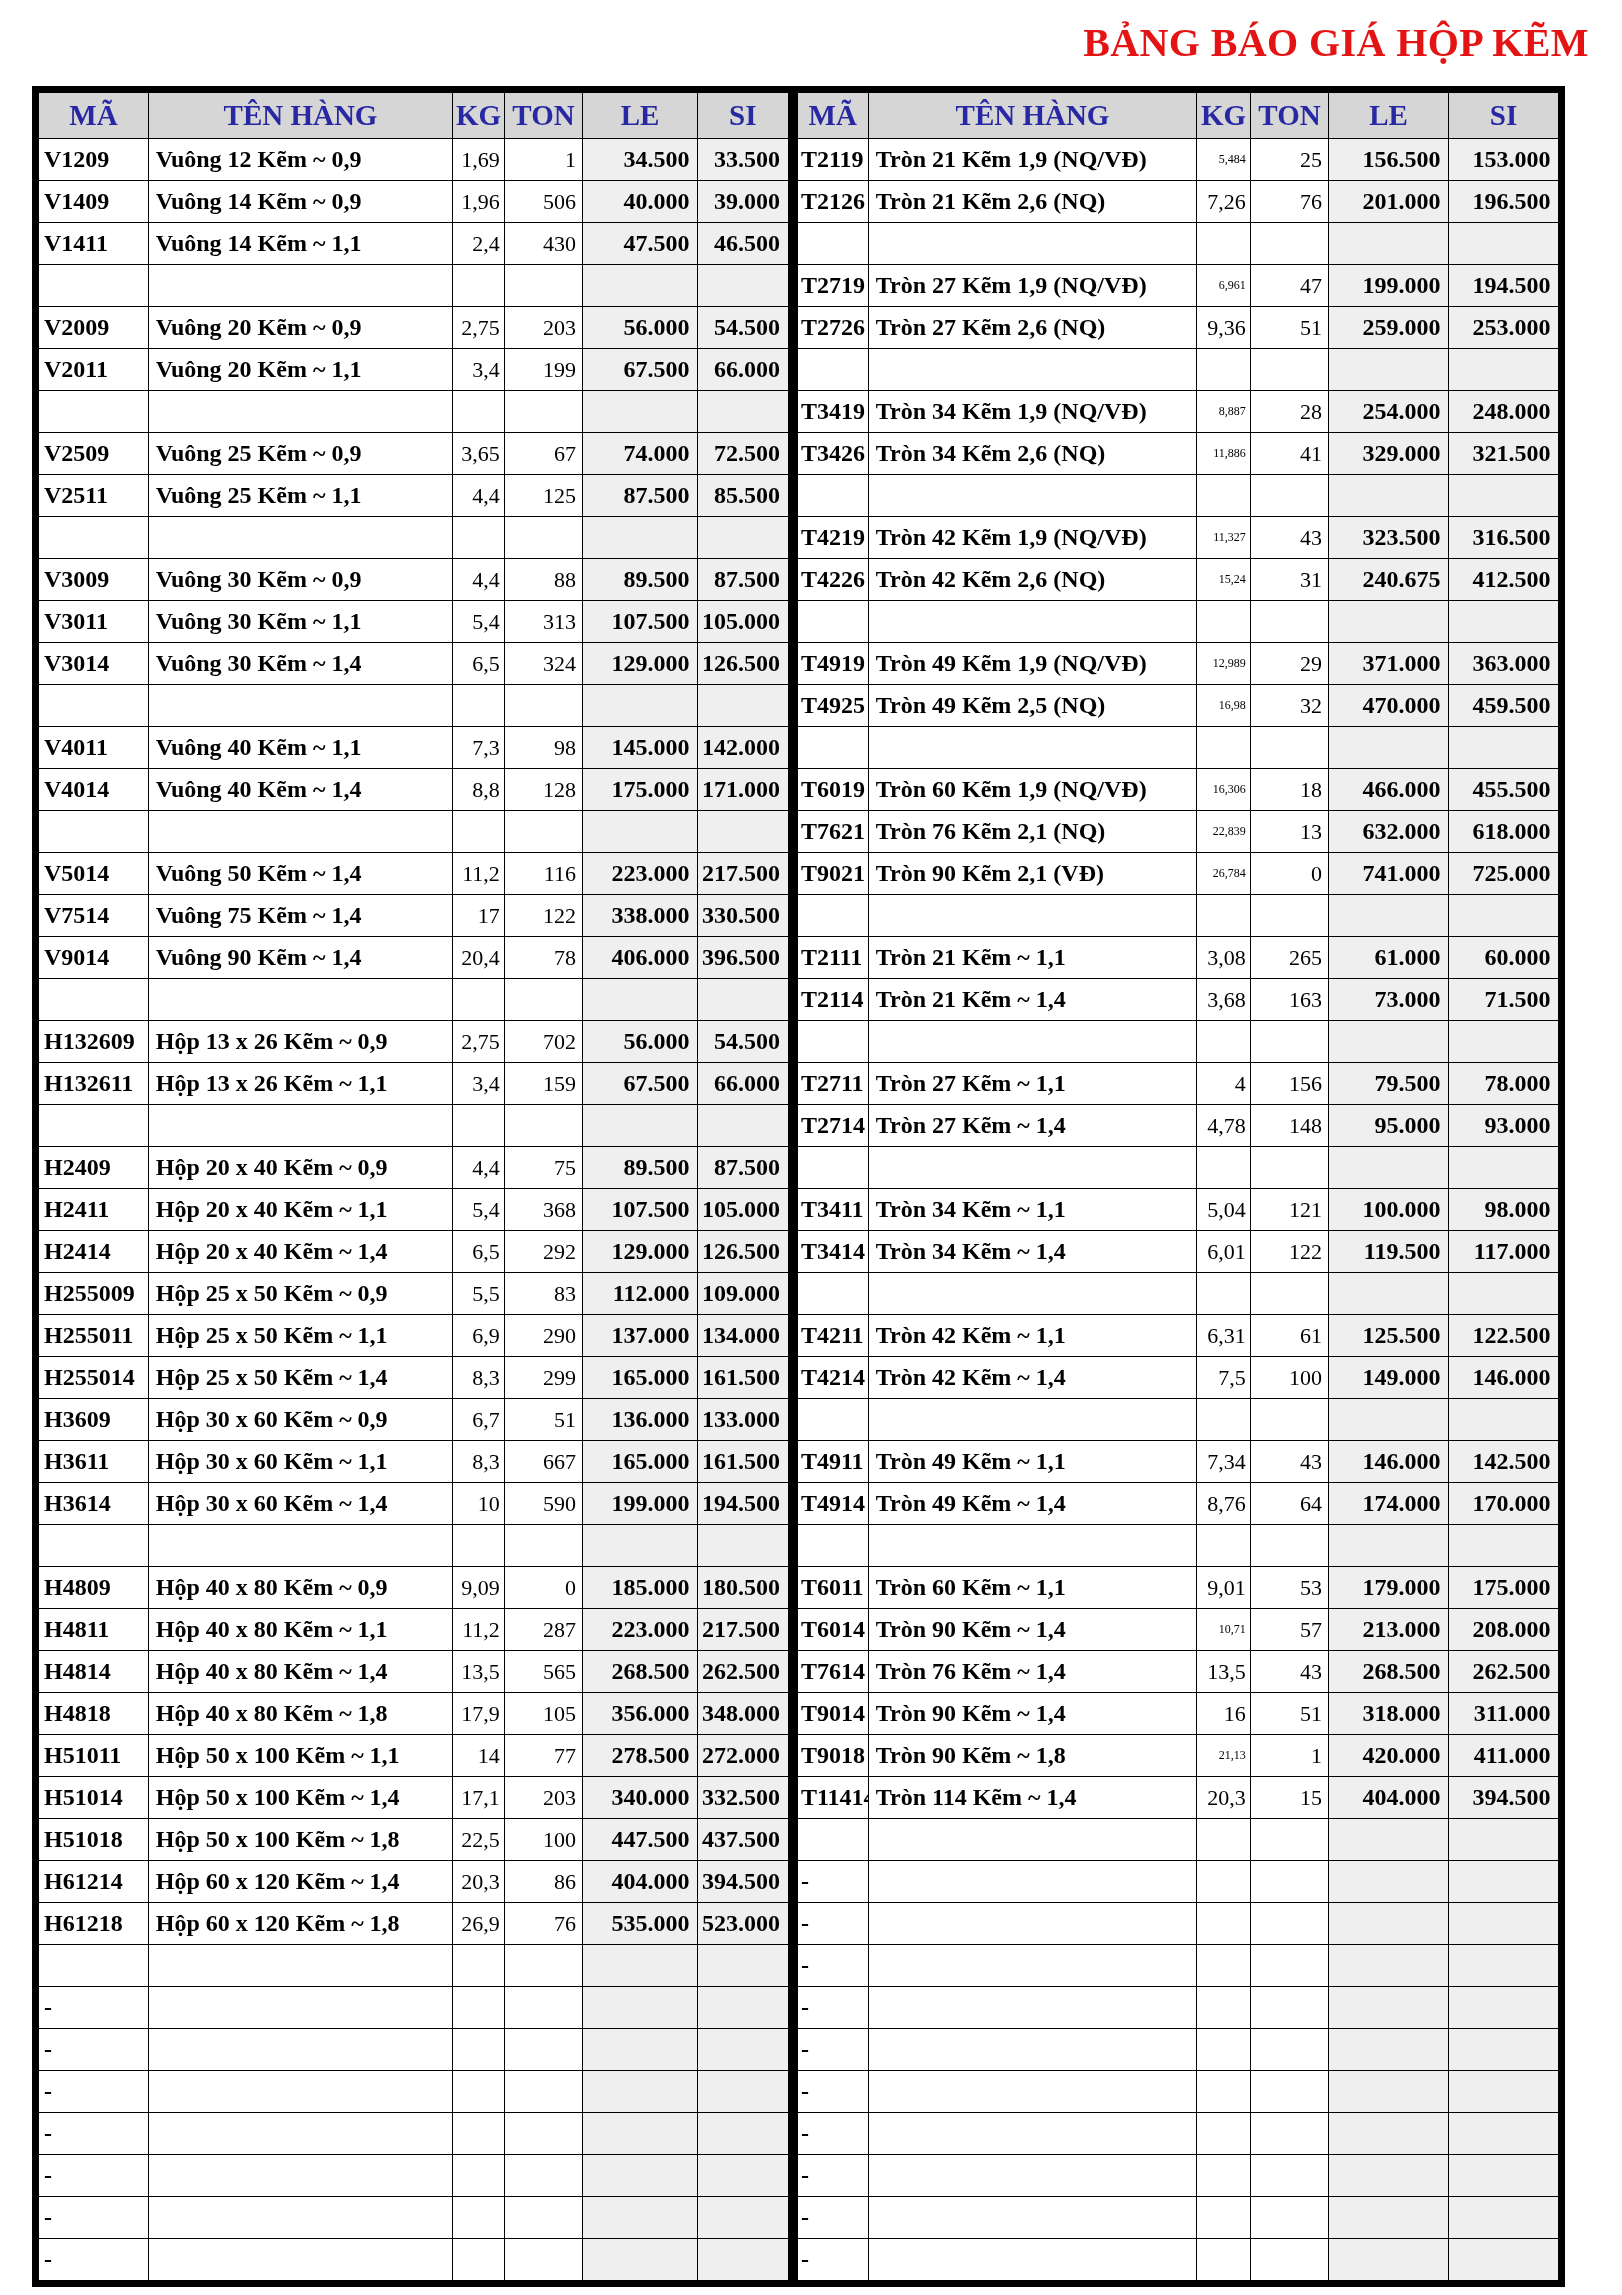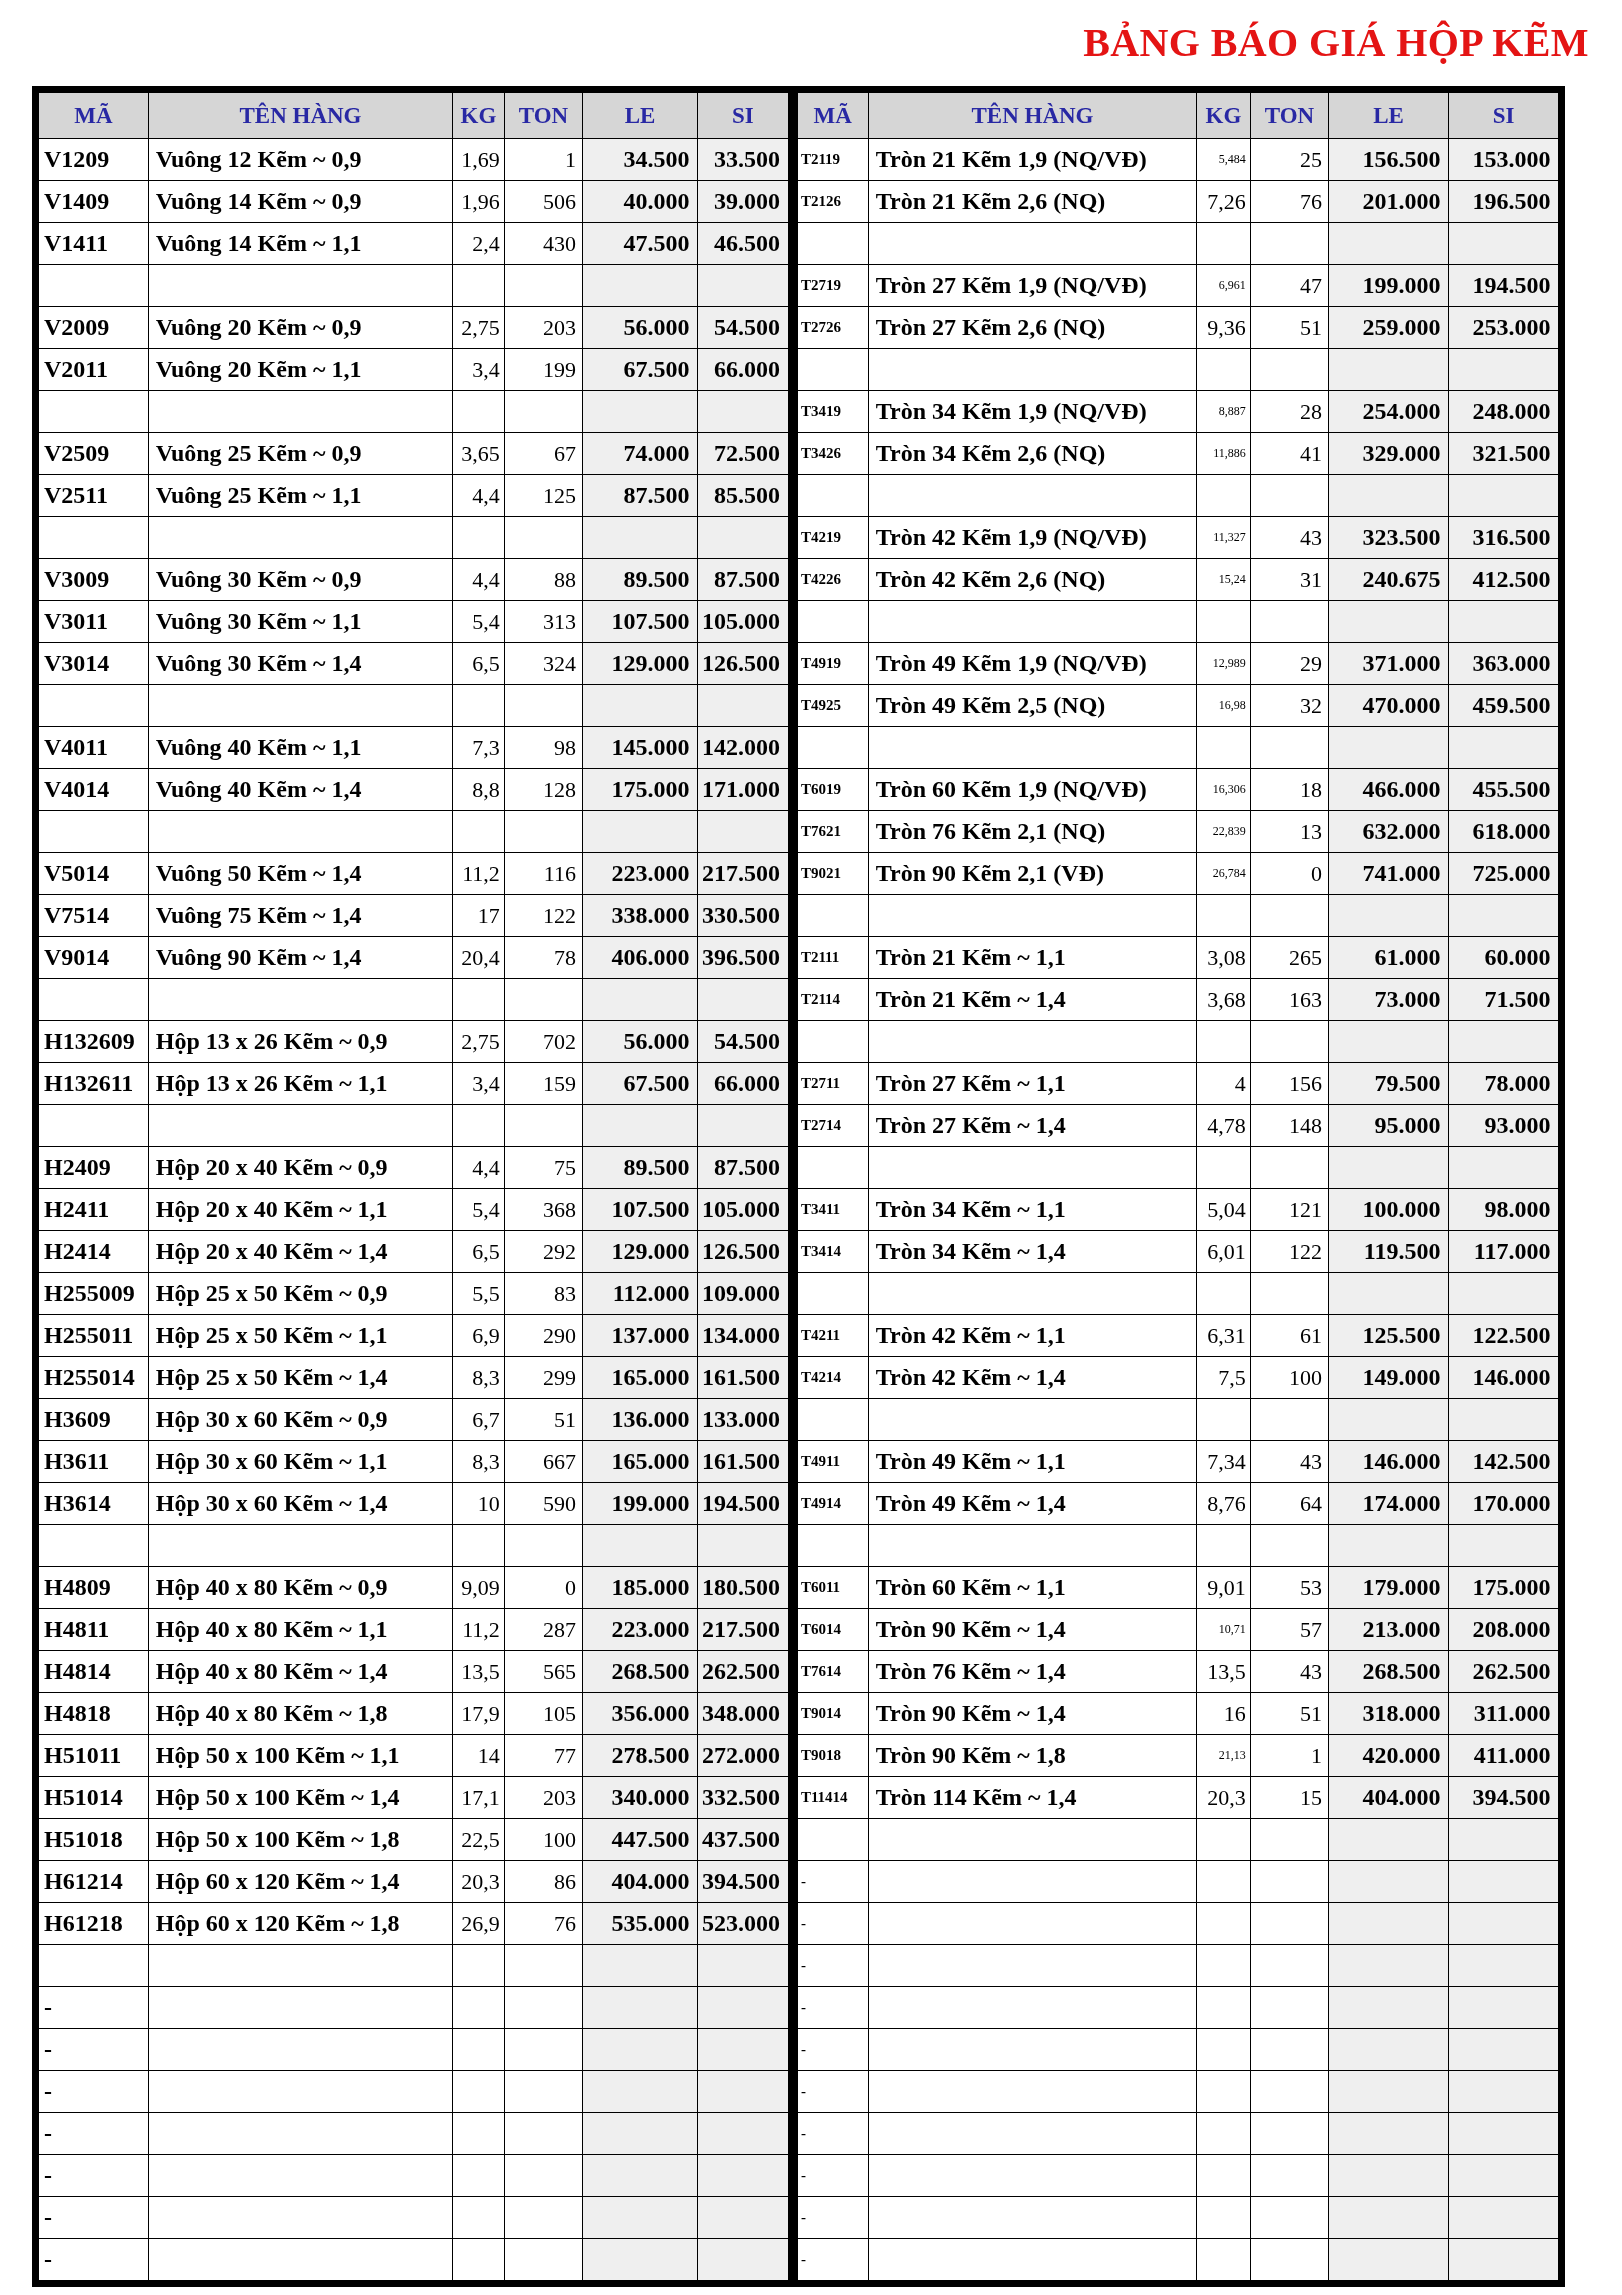--- a/index.html
+++ b/index.html
@@ -29,40 +29,40 @@
     border: 7.6px solid #000;
   }
   th, td {
     border: 1.7px solid #000;
     overflow: hidden;
     white-space: nowrap;
   }
   thead th {
     background: #d6d6d6;
     color: #2828a4;
-    font-size: 23px;
+    font-size: 29px;
     font-weight: bold;
     height: 43px;
     text-align: center;
   }
   tbody td { height: 39px; }
   .c0 { font-weight: bold; text-align: left; padding-left: 5px; font-size: 24px; }
   .c1 { font-weight: bold; text-align: left; padding-left: 6.8px; font-size: 24px; }
   .c2 { text-align: right; padding-right: 4.2px; font-size: 22px; }
   .c3 { text-align: right; padding-right: 6px; font-size: 22px; }
   .c4, .c5 {
     font-weight: bold;
     text-align: right;
     padding-right: 7.6px;
     background: #efefef;
     font-size: 24px;
   }
   .kg-small { font-size: 12px; margin-left: 32px; }
   .divider { border-left: 10px solid #000; }
-  .right-ma { font-size: 15px; padding-left: 3.4px; }
+  .right-ma { font-size: 24px; padding-left: 3.4px; }
 </style>
 </head>
 <body>
 
 <div class="title">BẢNG BÁO GIÁ HỘP KẼM</div>
 
 <table class="price-table">
   <colgroup>
     <col style="width:113px">
       <col style="width:304px">

